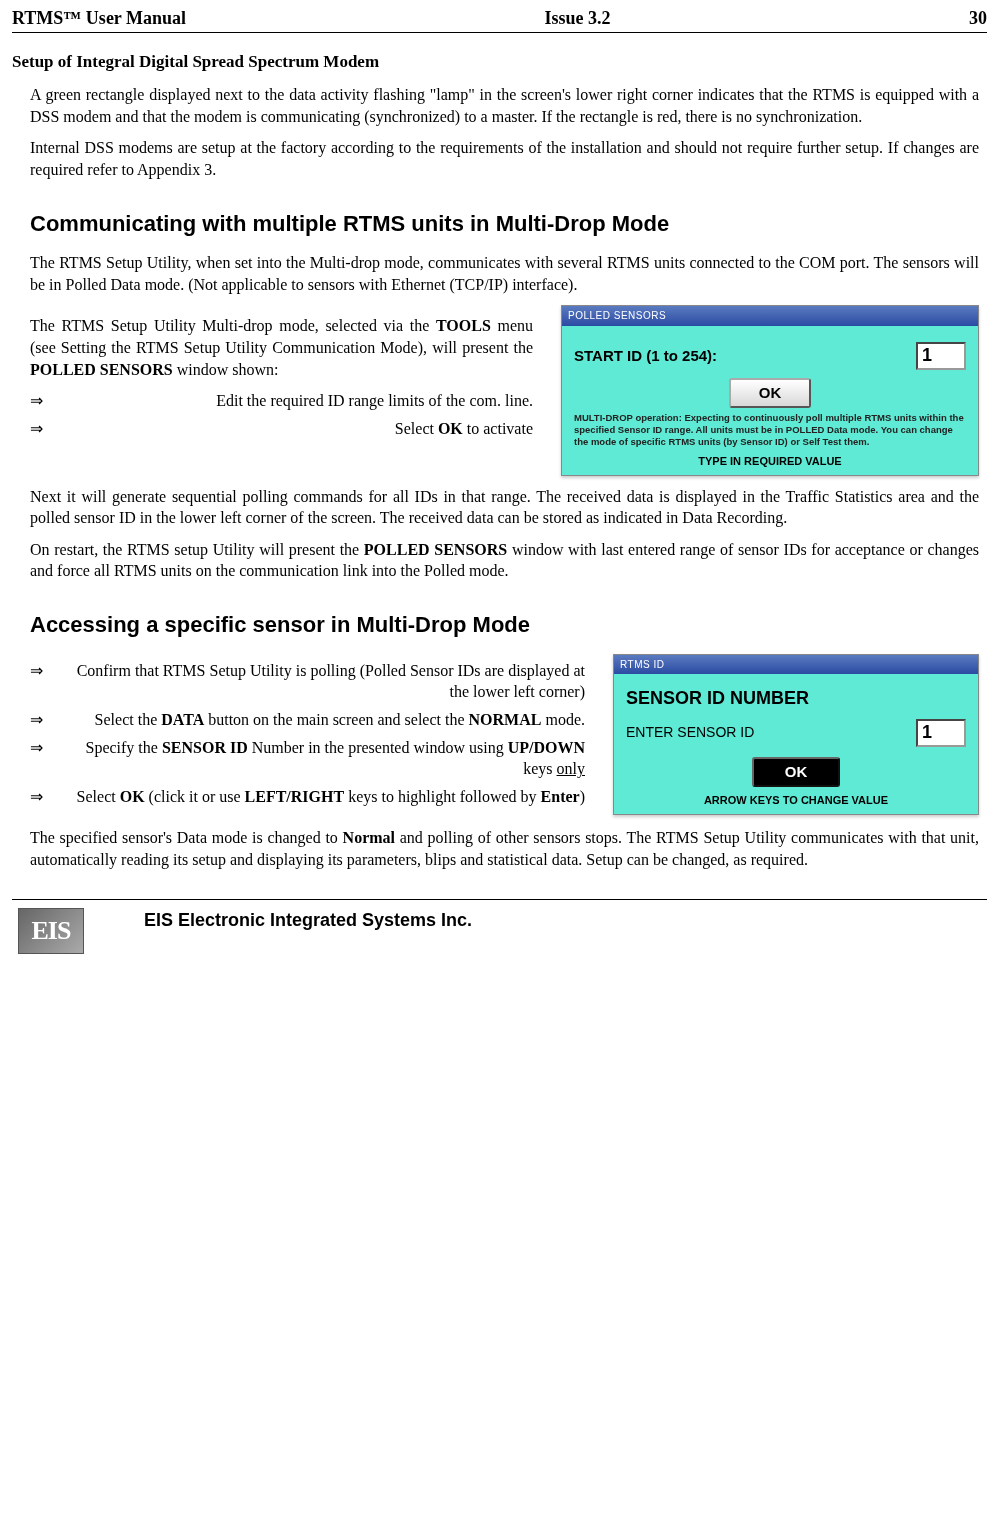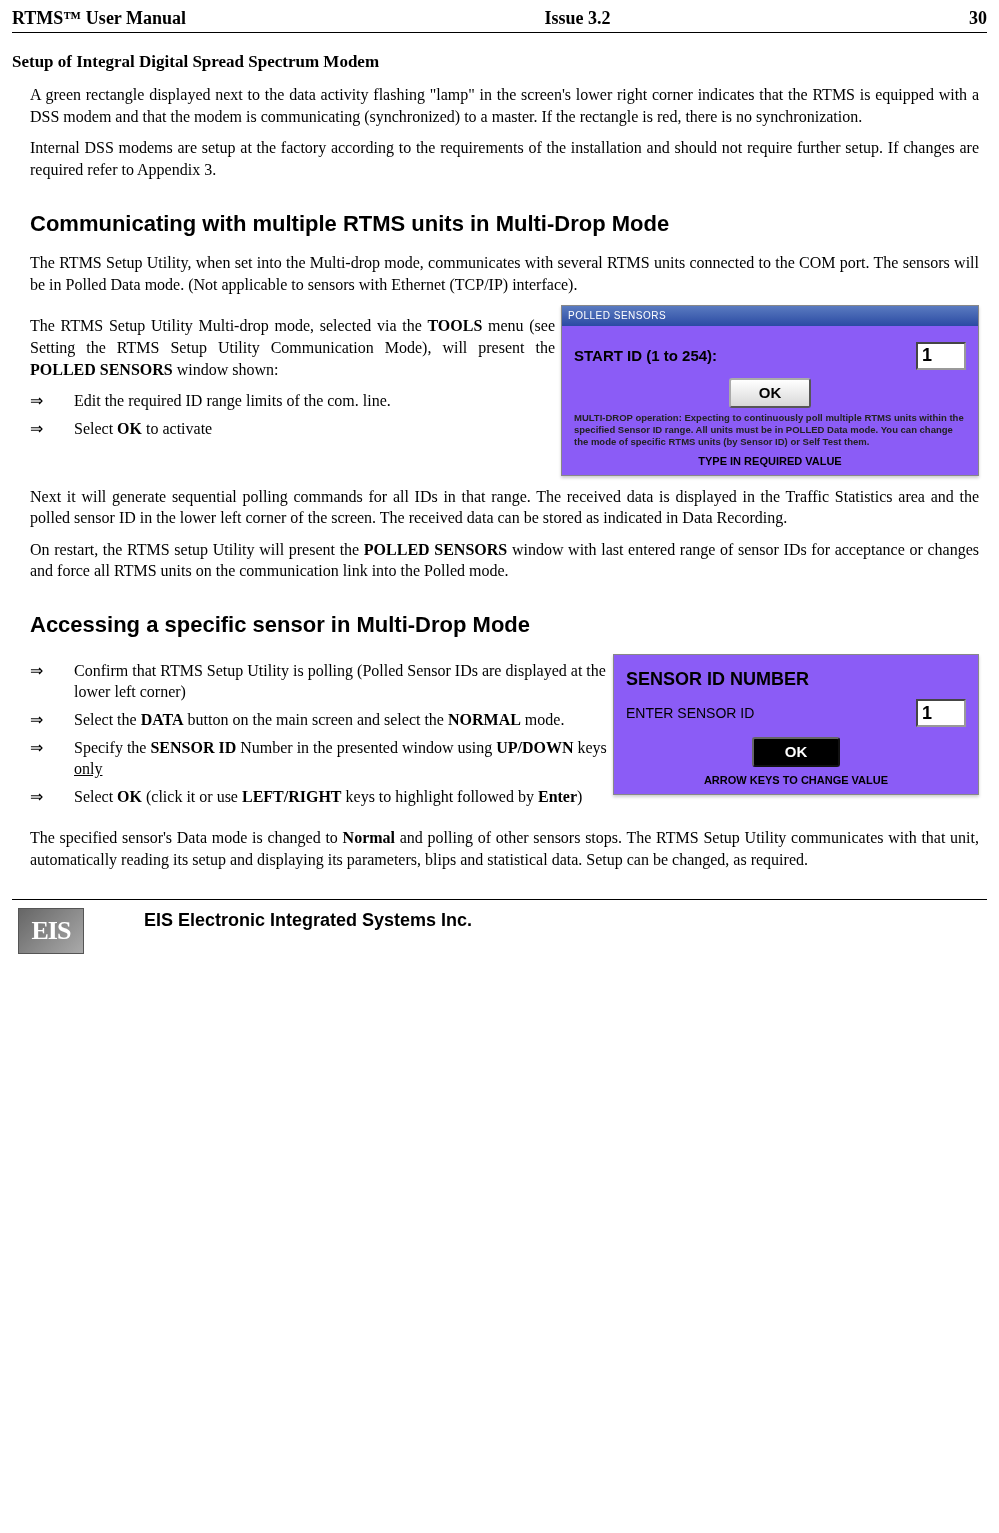--- a/index.html
+++ b/index.html
@@ -20,41 +20,41 @@
     padding: 6px 0 2px 0;
   }
   .header-rule { border: none; border-top: 1.5px solid #000; margin: 0 0 6px 0; }
   .body-wrap { padding: 0 8px 0 18px; text-align: justify; }
   .section-head { font-weight: bold; font-size: 17px; margin-top: 18px; margin-bottom: 4px; }
   .h2-ital { font-family: Arial, Helvetica, sans-serif; font-weight: bold; font-size: 22px; margin: 28px 0 14px 0; text-align: left; }
   .para { margin: 10px 0 10px 0; }
   .bullets { margin: 4px 0 10px 0; }
   .bullet-row { display: flex; margin: 6px 0; }
   .bullet-arrow { width: 24px; flex: 0 0 24px; font-size: 16px; }
-  .bullet-text { flex: 1; text-align: left; margin-left: 20px; }
-  .side-layout { display: flex; gap: 6px; align-items: flex-start; }
+  .bullet-text { flex: 1; text-align: right; margin-left: 20px; }
+  .side-layout { display: flex; gap: 28px; align-items: flex-start; }
   .side-text { flex: 1 1 auto; }
   .side-fig { flex: 0 0 auto; }
   .figbox {
     border: 1px solid #888;
     background: #f5f5f0;
     font-family: Arial, Helvetica, sans-serif;
     font-size: 12px;
     box-shadow: 0 2px 3px rgba(0,0,0,0.2);
   }
   .fig1 { width: 416px; }
   .fig2 { width: 364px; }
   .fig-titlebar {
     background: linear-gradient(#5a7bc0,#2b4aa3);
     color: #fff;
     font-size: 10px;
     padding: 3px 6px;
     letter-spacing: 0.5px;
   }
-  .fig-body { padding: 10px 12px 6px 12px; background: #8b5cf6; }
+  .fig-body { padding: 10px 12px 6px 12px; background: #5eead4; }
   .fig-row { display: flex; justify-content: space-between; align-items: center; margin: 6px 0; }
   .fig-label { font-weight: bold; font-size: 15px; }
   .fig-input {
     border: 2px inset #999; width: 38px; height: 24px; font-size: 18px; font-weight: bold;
     text-align: left; padding: 0 4px; font-family: Arial, sans-serif; background: #fff;
   }
   .ok-btn {
     display: block; margin: 8px auto 4px auto; width: 78px; text-align: center;
     font-weight: bold; font-size: 15px; padding: 3px 0;
     background: linear-gradient(#fff,#d8d8d8); border: 2px outset #aaa; border-radius: 3px;
@@ -165,20 +165,21 @@
         <div class="bullet-row">
           <span class="bullet-arrow">⇒</span>
           <span class="bullet-text">
             <span>Select </span><b>OK</b><span> (click it or use </span><b>LEFT/RIGHT</b><span> keys to highlight followed by </span><b>Enter</b><span>)</span>
           </span>
         </div>
       </div>
     </div>
     <div class="side-fig">
       <div class="figbox fig2">
+        <div class="fig-titlebar">RTMS ID</div>
         <div class="fig-body">
           <div class="fig2-header">SENSOR ID NUMBER</div>
           <div class="fig-row">
             <span style="font-size:14px">ENTER SENSOR ID</span>
             <input class="fig-input" value="1" style="">
           </div>
           <div class="ok-btn2">OK</div>
           <div class="fig-footer">ARROW KEYS TO CHANGE VALUE</div>
         </div>
       </div>

